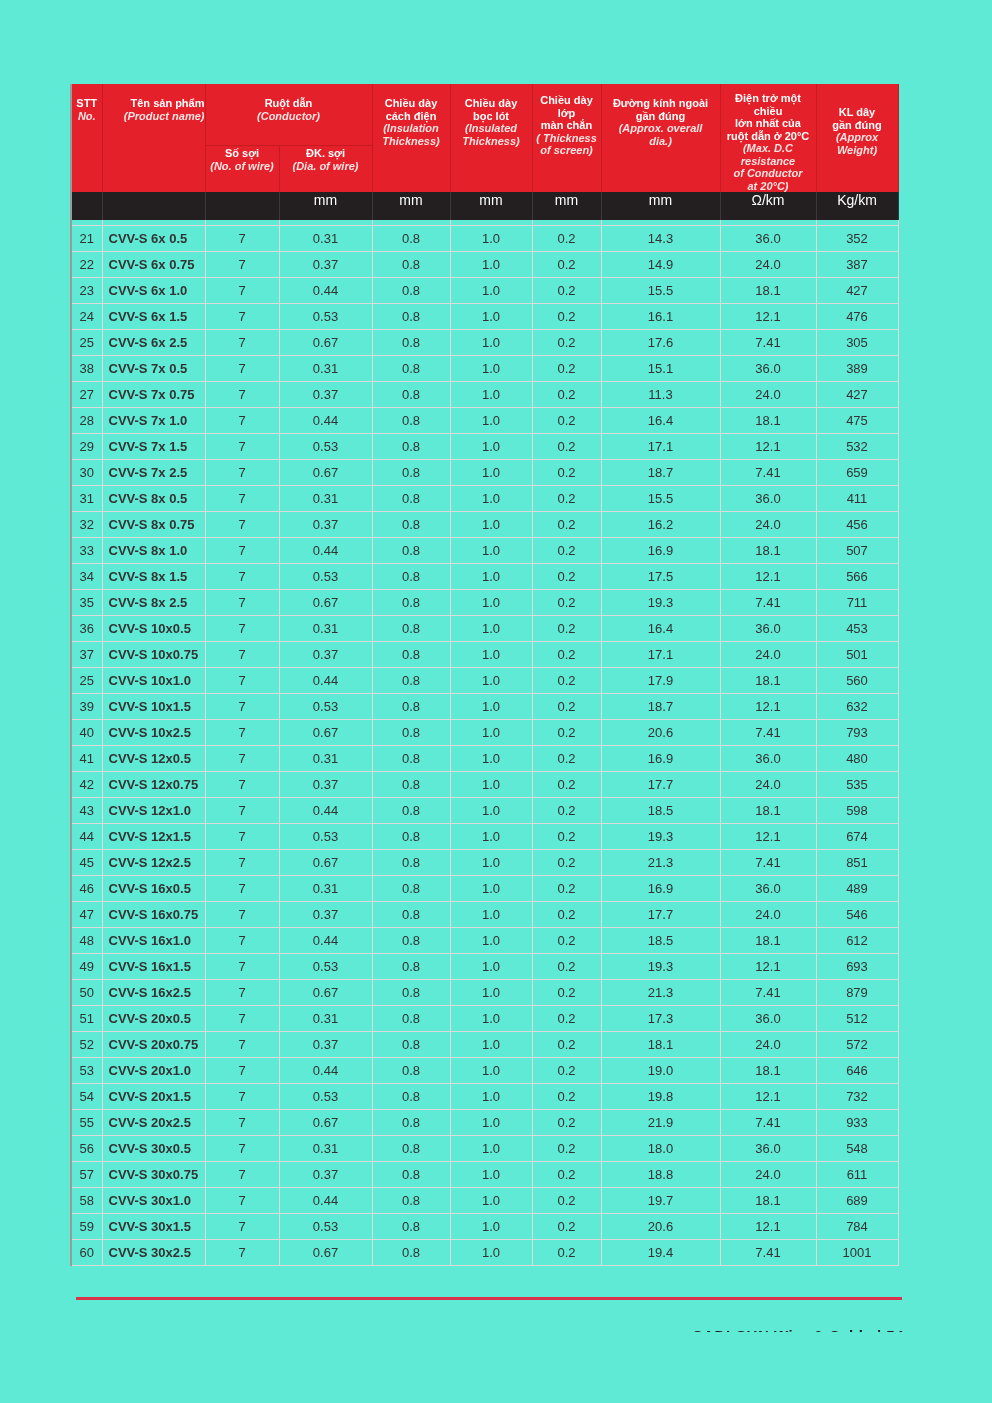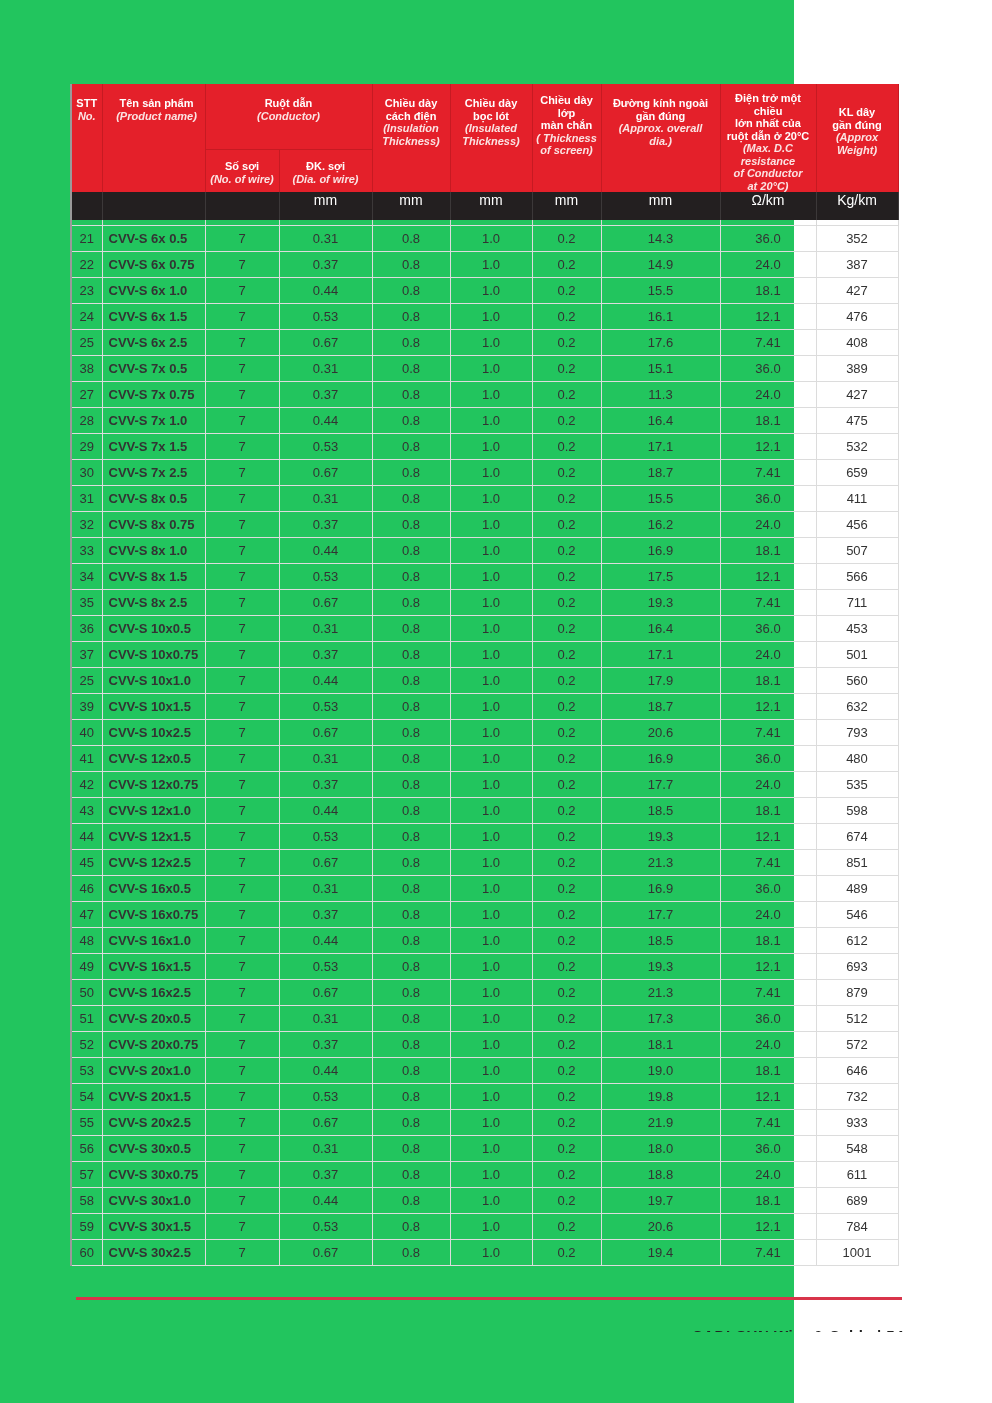--- a/index.html
+++ b/index.html
@@ -1,24 +1,24 @@
 <!DOCTYPE html>
 <html><head>
 <meta charset="utf-8">
 <style>
   html, body { margin:0; padding:0; background:#ffffff; }
   body { width:992px; height:1403px; position:relative; overflow:hidden; font-family:"Liberation Sans", sans-serif; }
-  .page { position:absolute; left:0; top:0; width:794px; height:1403px; background:#22c55e; }
+  .page { position:absolute; left:0; top:0; width:992px; height:1403px; background:#5eead4; }
   table.spec { position:absolute; left:70px; top:84px; border-collapse:collapse; table-layout:fixed; width:827px; }
   table.spec th, table.spec td { padding:0; text-align:center; vertical-align:top; }
   .hdr th { background:#e4202a; color:#fff; border-left:1px solid #c61a22; border-right:1px solid #c61a22; font-size:11px; line-height:12.5px; }
   .hdr th .b { font-weight:bold; display:block; }
   .hdr th .i { font-style:italic; display:block; color:#fbe3e3; }
   .hdr th.top { padding-top:13px; }
-  .hdr th.sub { vertical-align:bottom; padding-bottom:7px; border-top:1px solid #c61a22; }
+  .hdr th.sub { vertical-align:bottom; padding-bottom:20px; border-top:1px solid #c61a22; }
   .units td { background:#231f20; color:#fff; font-size:14px; height:28px; vertical-align:middle; border-left:1px solid #3c3839; border-right:1px solid #3c3839; }
   .gap td { height:5px; border-left:1px solid #d8d8d8; border-right:1px solid #d8d8d8; }
   tbody.rows td { font-size:13px; color:#333; height:25px; vertical-align:middle; border:1px solid #dcdcdc; }
   tbody.rows td.name { text-align:left; padding-left:6px; white-space:nowrap;font-weight:bold; }
   table.spec { border-left:2px solid #9a9a9a; border-right:1px solid #bfbfbf; border-bottom:1px solid #bfbfbf; }
   .rule { position:absolute; left:76px; top:1297px; width:826px; height:3px; background:#d9344a; }
   .footer { position:absolute; left:664px; top:1326px; width:240px; height:6px; overflow:hidden; }
   .footer span { display:block; font-size:15px; font-weight:bold; color:#222; margin-top:1px; letter-spacing:0.5px; white-space:nowrap; text-align:right; }
 </style>
 </head>
@@ -37,21 +37,21 @@
         <col style="width:119px">
       <col style="width:96px">
         <col style="width:82px">
     </colgroup>
     <thead>
       <tr class="hdr" style="height:60px">
         <th class="top" rowspan="2">
           <span class="b">STT</span>
           <span class="i">No.</span>
         </th>
-        <th class="top" rowspan="2" style="text-align:center;padding-left:6px">
+        <th class="top" rowspan="2" style="text-align:right;padding-left:6px">
           <span class="b">Tên sản phẩm</span>
           <span class="i">(Product name)</span>
         </th>
         <th class="top" colspan="2">
           <span class="b">Ruột dẫn</span>
           <span class="i">(Conductor)</span>
         </th>
         <th class="top" rowspan="2">
           <span class="b">Chiều dày</span>
           <span class="b">cách điện</span>
@@ -179,21 +179,21 @@
         <tr>
           <td>25</td>
           <td class="name">CVV-S 6x 2.5</td>
           <td>7</td>
           <td>0.67</td>
           <td>0.8</td>
           <td>1.0</td>
           <td>0.2</td>
           <td>17.6</td>
           <td>7.41</td>
-          <td>408</td>
+          <td>305</td>
         </tr>
         <tr>
           <td>38</td>
           <td class="name">CVV-S 7x 0.5</td>
           <td>7</td>
           <td>0.31</td>
           <td>0.8</td>
           <td>1.0</td>
           <td>0.2</td>
           <td>15.1</td>

